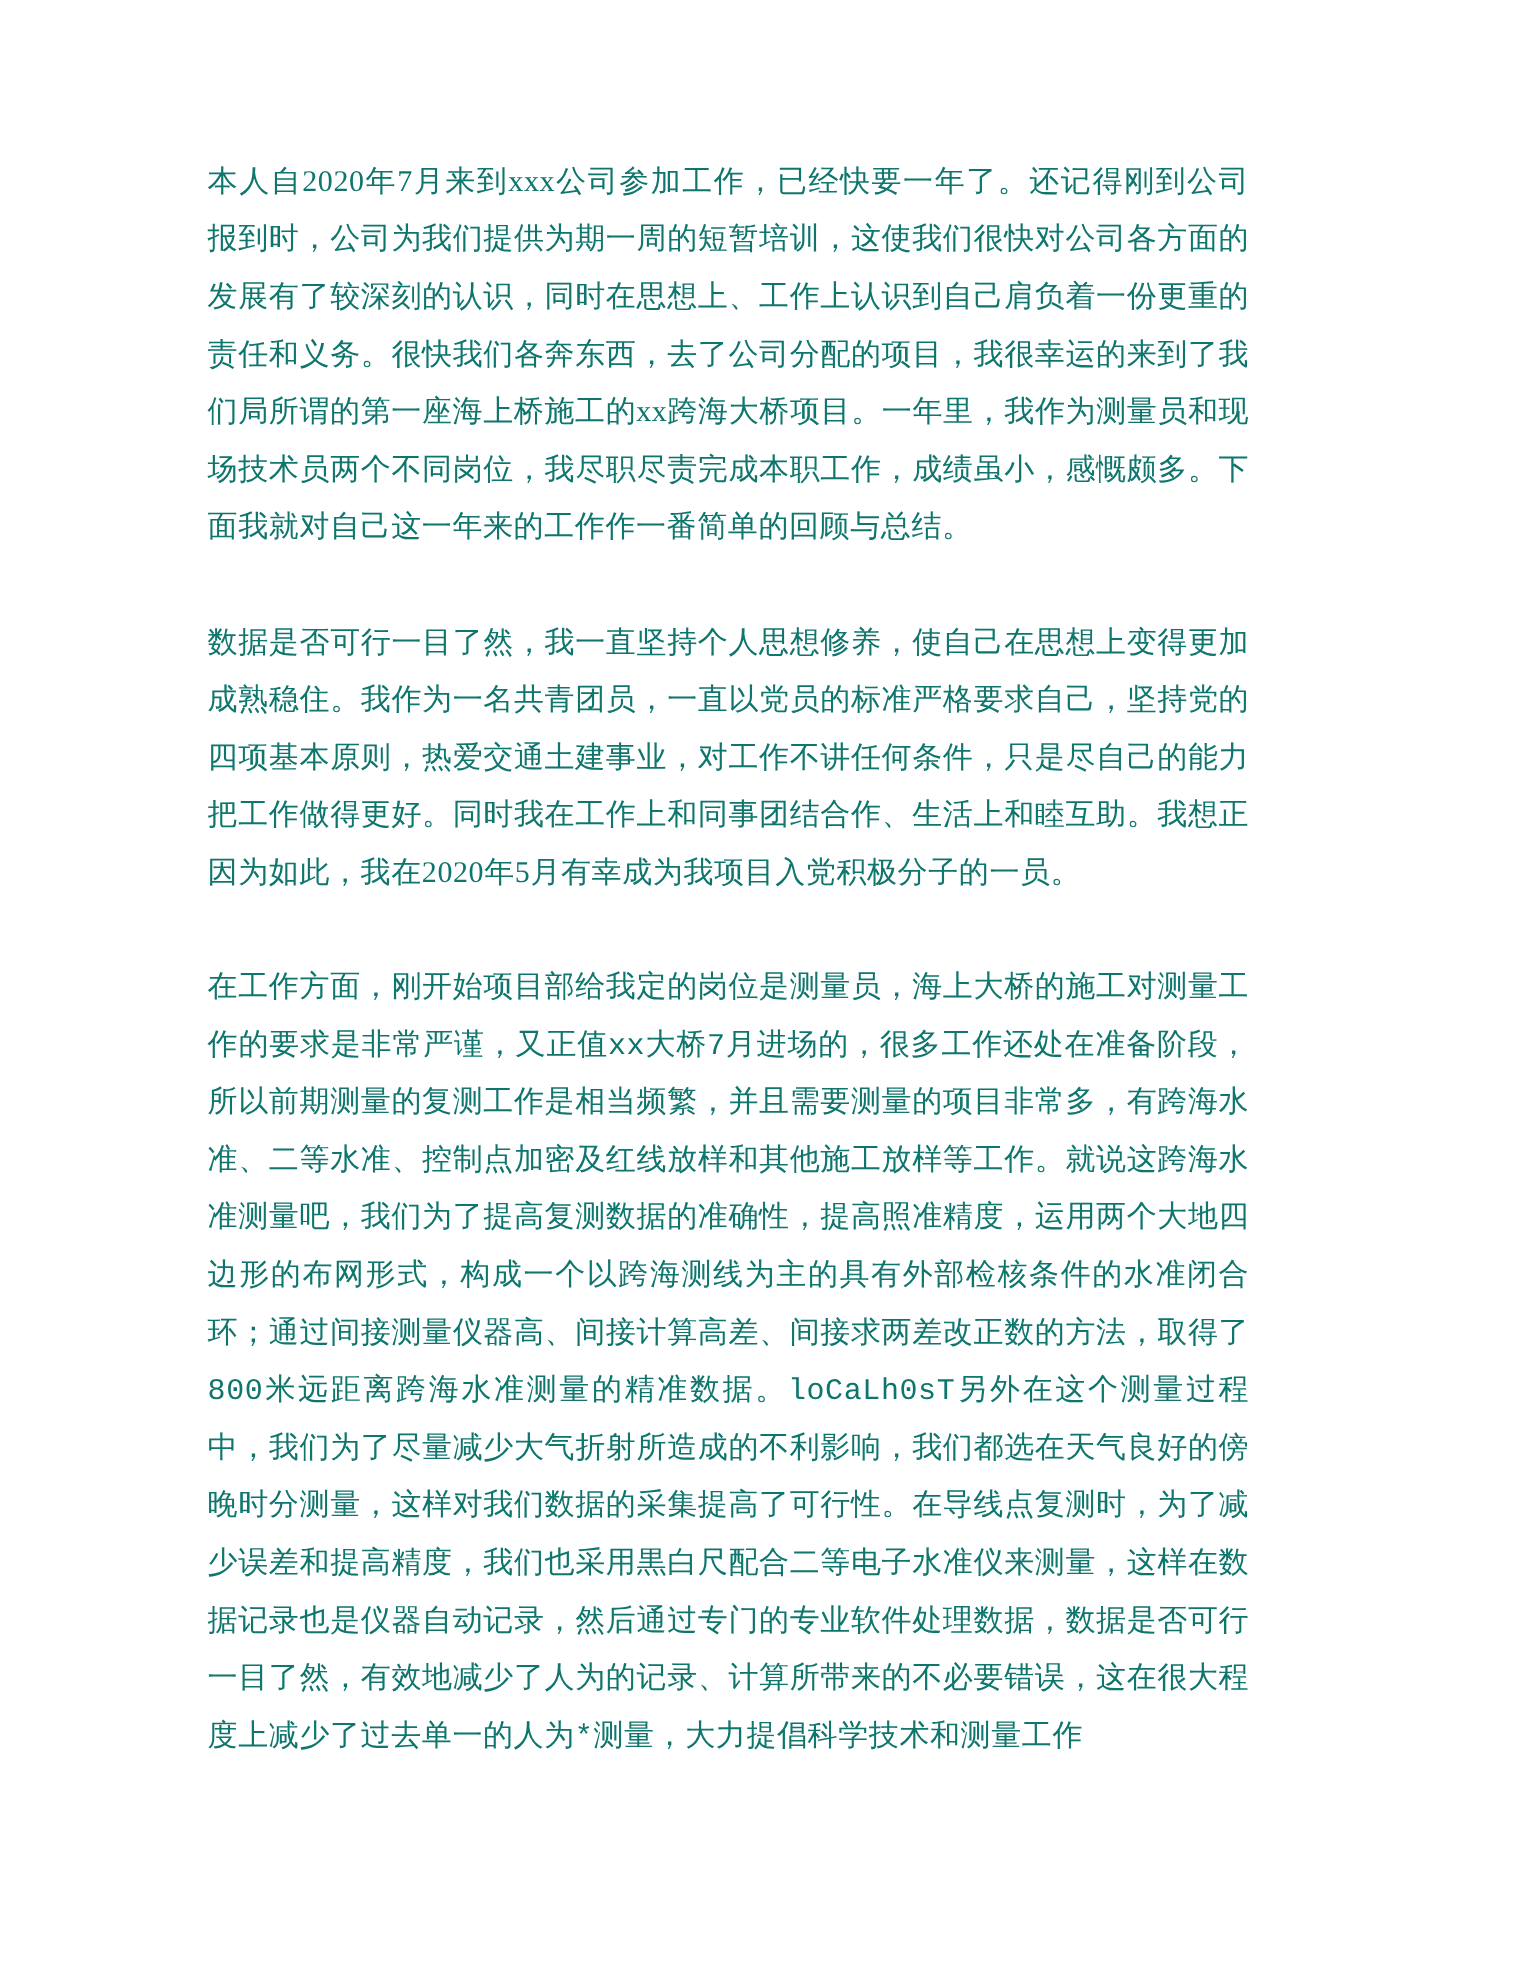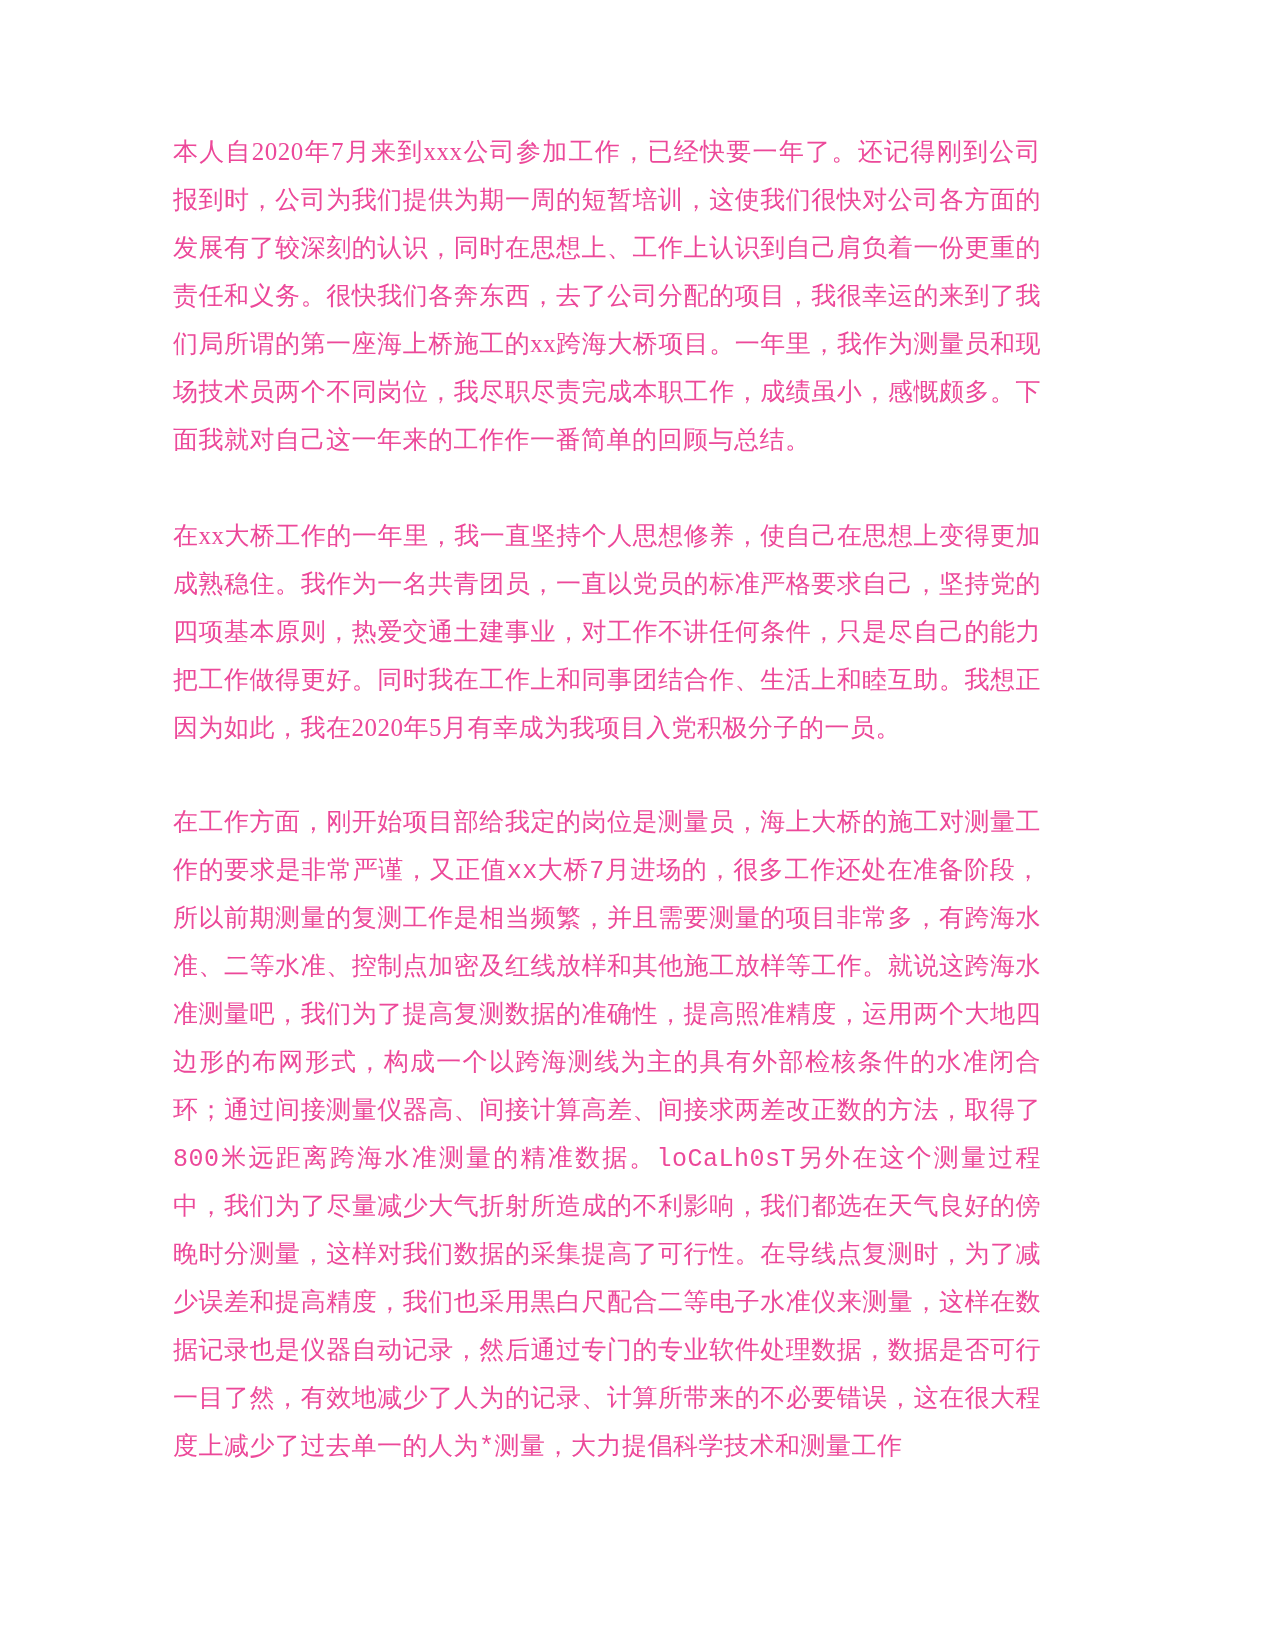--- a/index.html
+++ b/index.html
@@ -12,21 +12,21 @@
     height: 1650px;
     position: relative;
     overflow: hidden;
     font-family: "Liberation Serif", "DejaVu Serif", serif;
   }
   .page {
     position: absolute;
     left: 173px;
     top: 128px;
     width: 868px;
-    color: #ec4899;
+    color: #0f766e;
   }
   .page p {
     margin: 0 0 48px 0;
     font-size: 25px;
     line-height: 48px;
     font-weight: 400;
     text-align: justify;
     text-justify: inter-ideograph;
     letter-spacing: 0.5px;
     word-break: break-all;
@@ -34,15 +34,15 @@
   .page p:last-child {
     margin-bottom: 0;
     font-family: Liberation Mono, monospace;
   }
 </style>
 </head>
 <body>
 
 <main class="page">
   <p>本人自2020年7月来到xxx公司参加工作，已经快要一年了。还记得刚到公司报到时，公司为我们提供为期一周的短暂培训，这使我们很快对公司各方面的发展有了较深刻的认识，同时在思想上、工作上认识到自己肩负着一份更重的责任和义务。很快我们各奔东西，去了公司分配的项目，我很幸运的来到了我们局所谓的第一座海上桥施工的xx跨海大桥项目。一年里，我作为测量员和现场技术员两个不同岗位，我尽职尽责完成本职工作，成绩虽小，感慨颇多。下面我就对自己这一年来的工作作一番简单的回顾与总结。</p>
-  <p>在xx大桥工作的一年里，我一直坚持个人思想修养，使自己在思想上变得更加成熟稳住。我作为一名共青团员，一直以党员的标准严格要求自己，坚持党的四项基本原则，热爱交通土建事业，对工作不讲任何条件，只是尽自己的能力把工作做得更好。同时我在工作上和同事团结合作、生活上和睦互助。我想正因为如此，我在2020年5月有幸成为我项目入党积极分子的一员。</p>
+  <p>数据是否可行一目了然，我一直坚持个人思想修养，使自己在思想上变得更加成熟稳住。我作为一名共青团员，一直以党员的标准严格要求自己，坚持党的四项基本原则，热爱交通土建事业，对工作不讲任何条件，只是尽自己的能力把工作做得更好。同时我在工作上和同事团结合作、生活上和睦互助。我想正因为如此，我在2020年5月有幸成为我项目入党积极分子的一员。</p>
   <p>在工作方面，刚开始项目部给我定的岗位是测量员，海上大桥的施工对测量工作的要求是非常严谨，又正值xx大桥7月进场的，很多工作还处在准备阶段，所以前期测量的复测工作是相当频繁，并且需要测量的项目非常多，有跨海水准、二等水准、控制点加密及红线放样和其他施工放样等工作。就说这跨海水准测量吧，我们为了提高复测数据的准确性，提高照准精度，运用两个大地四边形的布网形式，构成一个以跨海测线为主的具有外部检核条件的水准闭合环；通过间接测量仪器高、间接计算高差、间接求两差改正数的方法，取得了800米远距离跨海水准测量的精准数据。loCaLh0sT另外在这个测量过程中，我们为了尽量减少大气折射所造成的不利影响，我们都选在天气良好的傍晚时分测量，这样对我们数据的采集提高了可行性。在导线点复测时，为了减少误差和提高精度，我们也采用黒白尺配合二等电子水准仪来测量，这样在数据记录也是仪器自动记录，然后通过专门的专业软件处理数据，数据是否可行一目了然，有效地减少了人为的记录、计算所带来的不必要错误，这在很大程度上减少了过去单一的人为*测量，大力提倡科学技术和测量工作</p>
 </main>
 
 </body></html>

